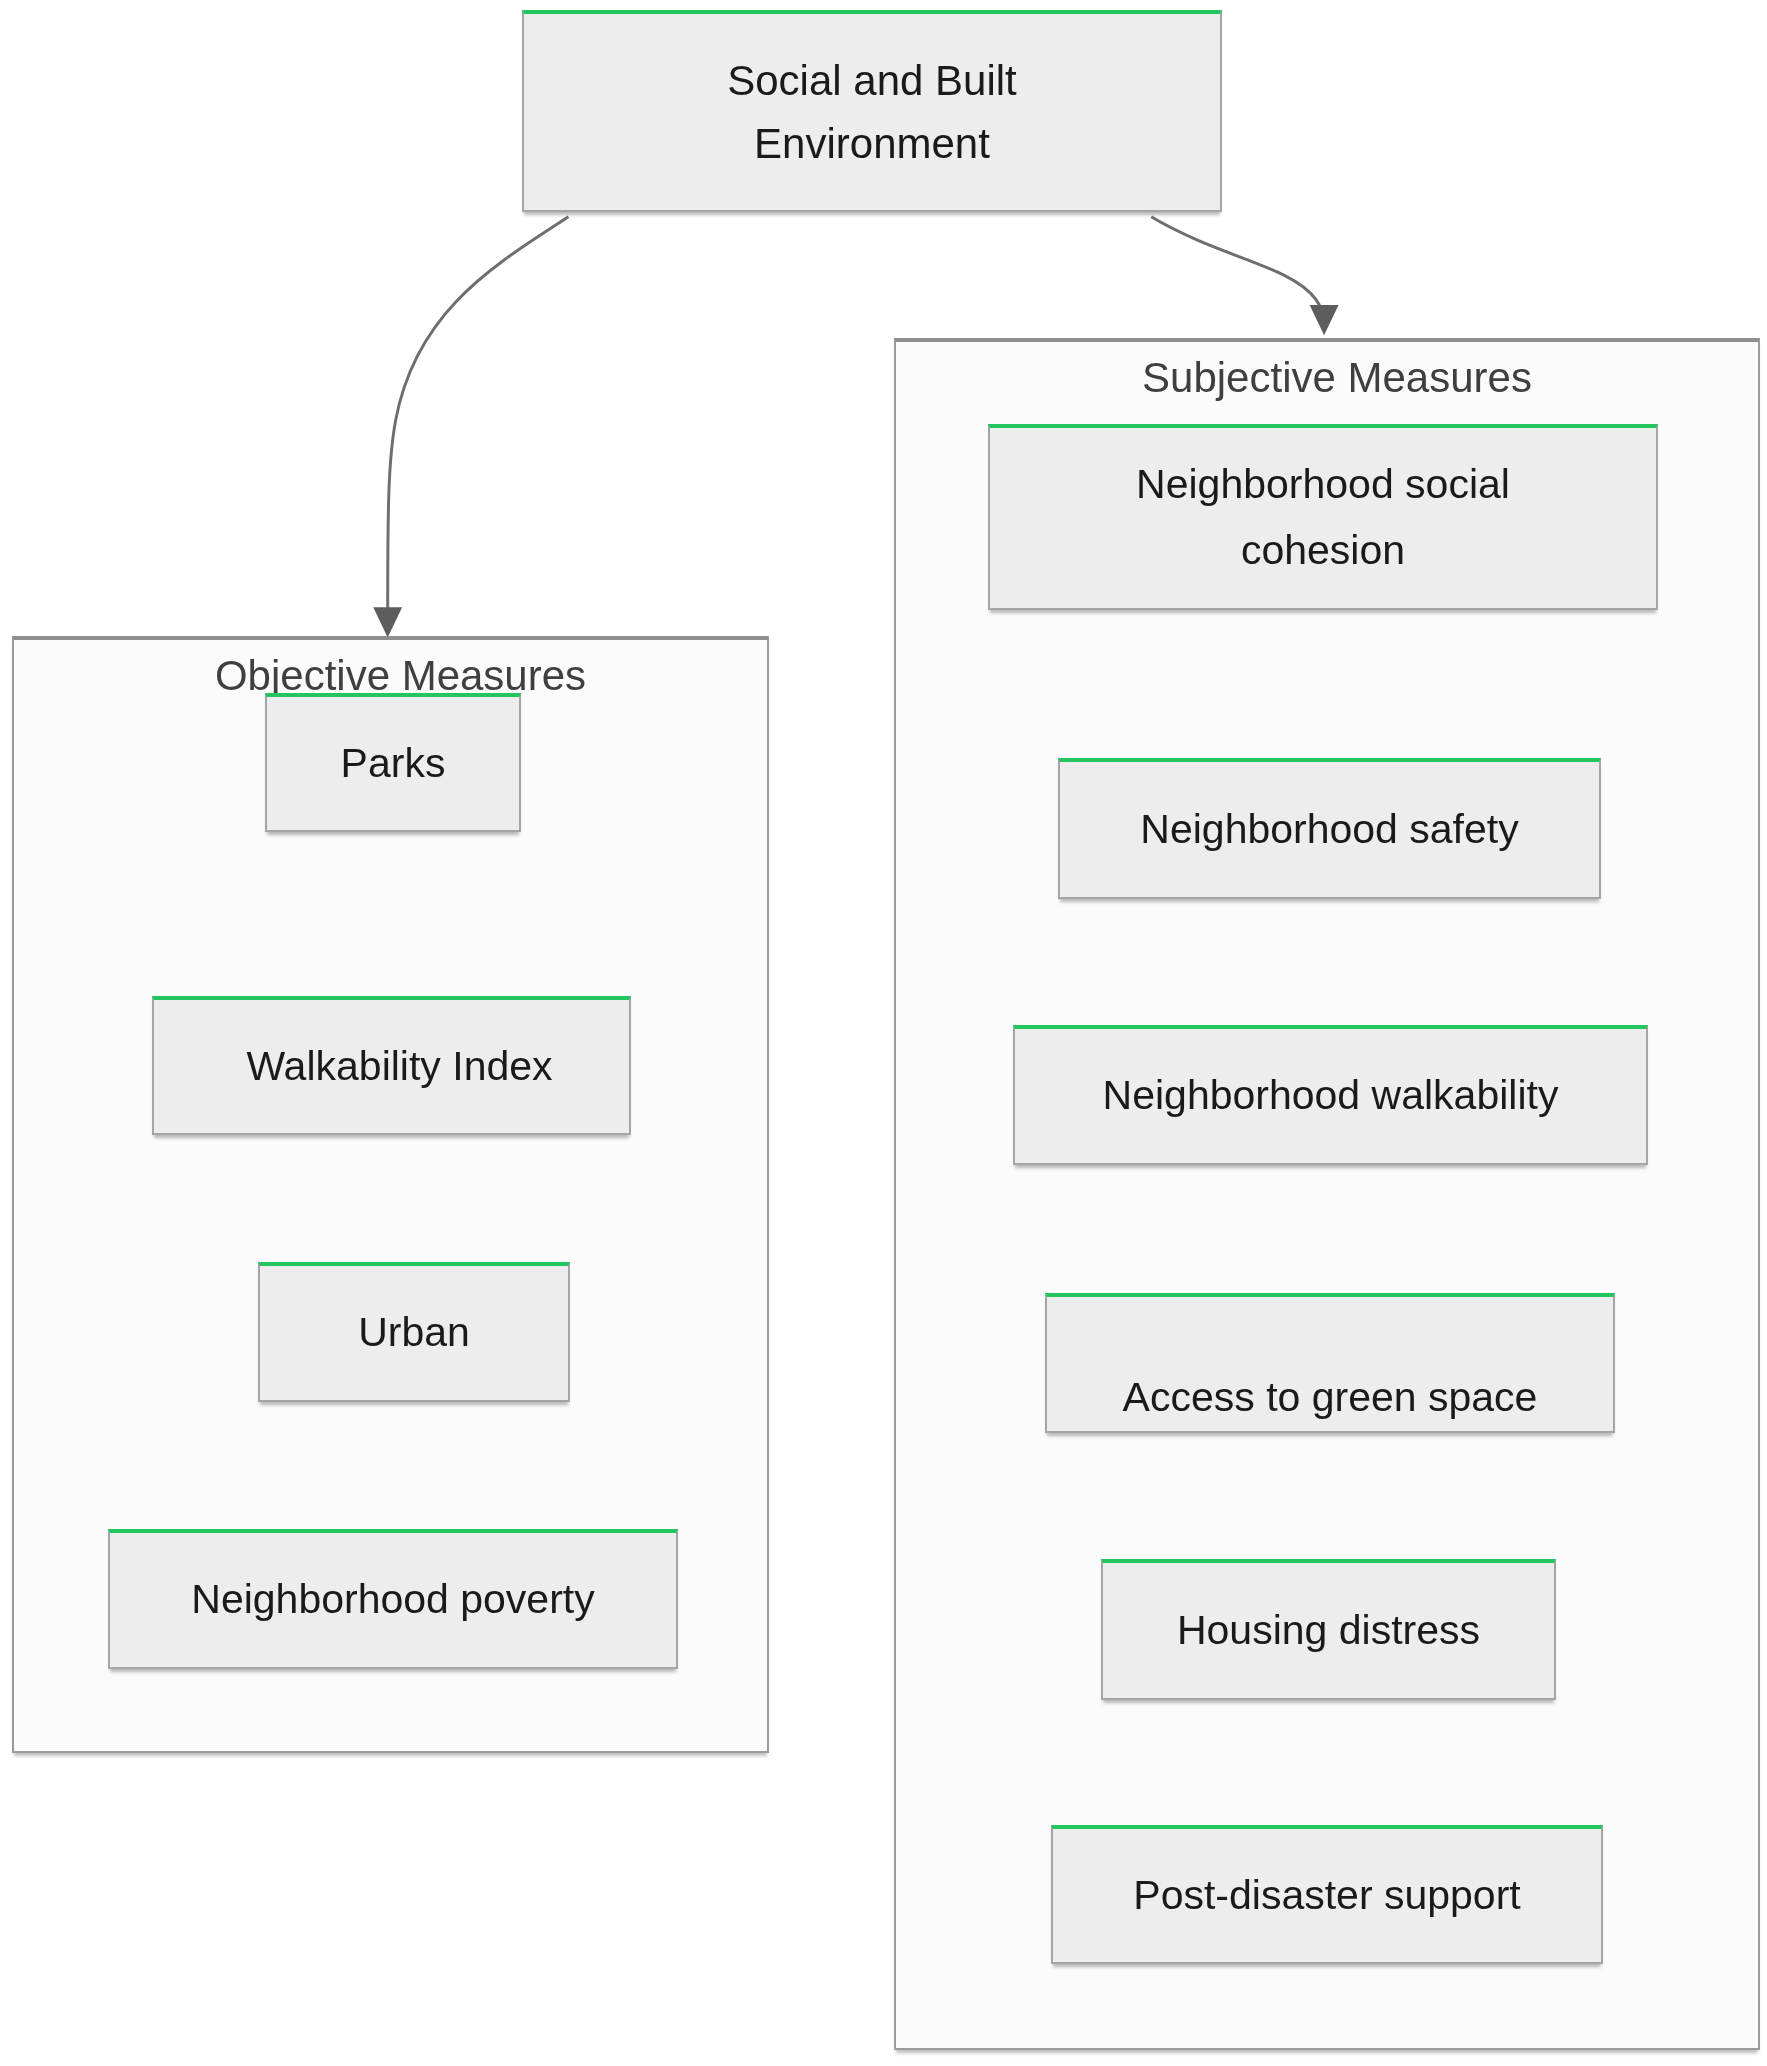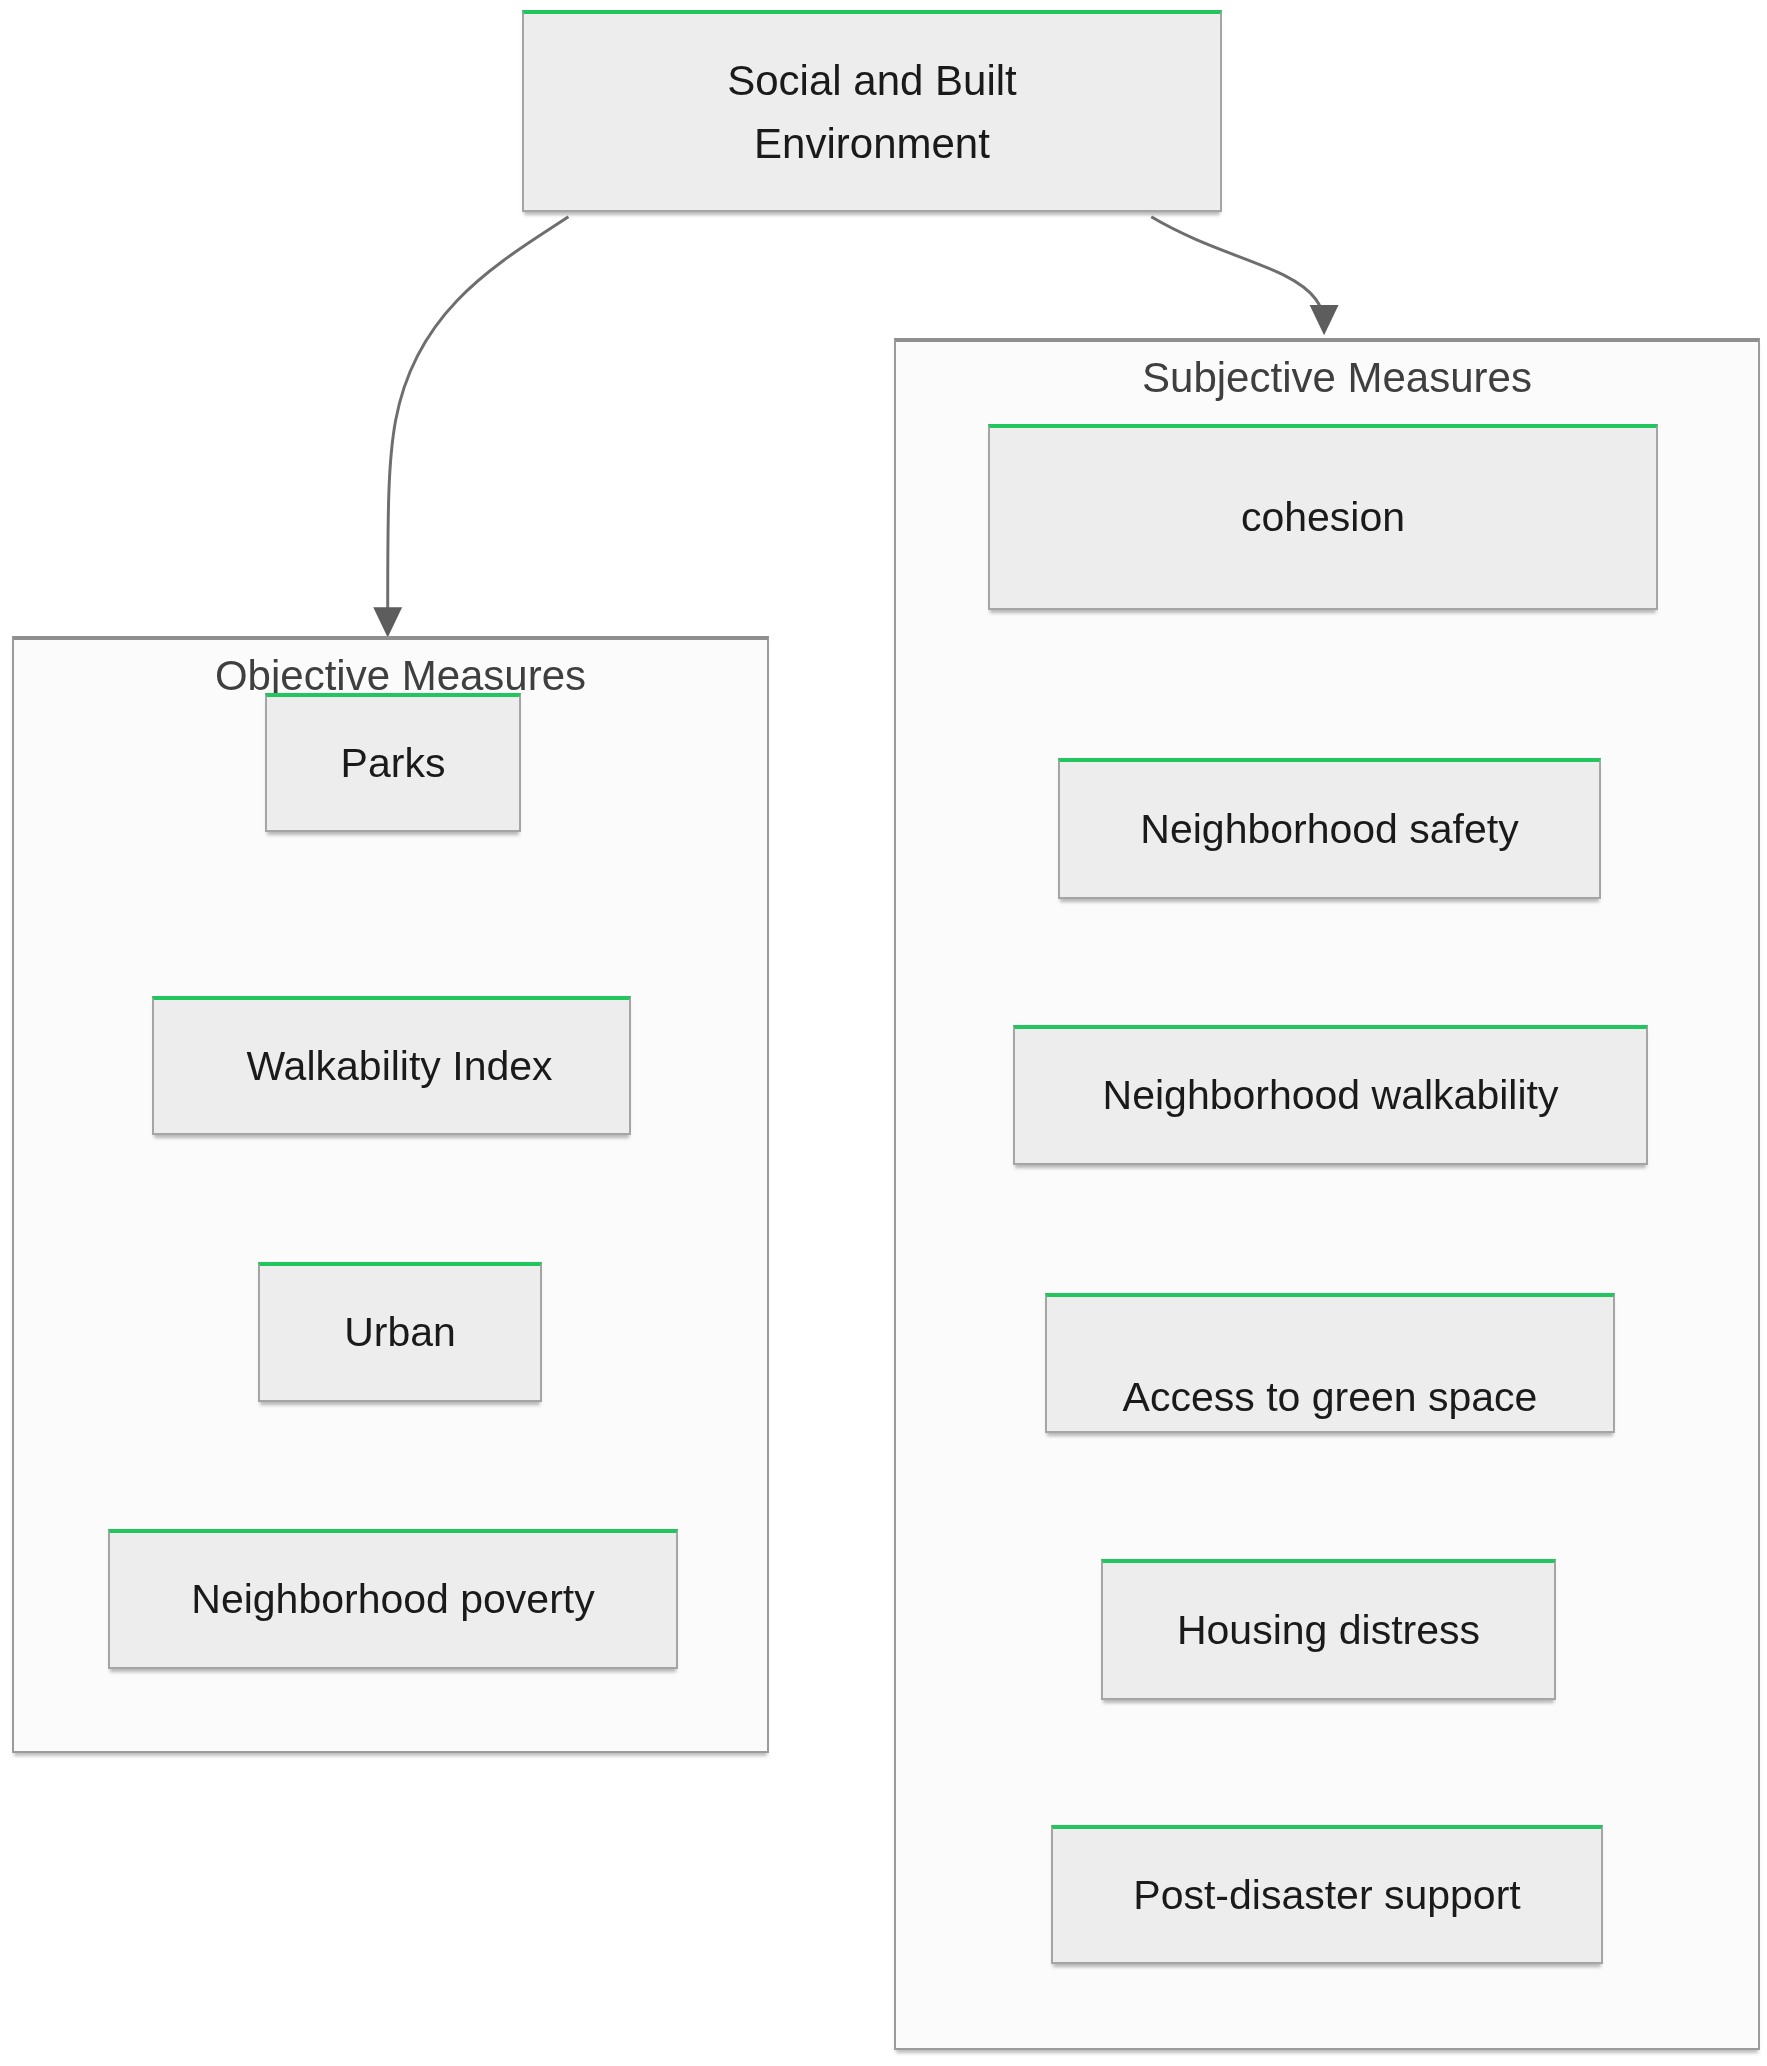--- a/index.html
+++ b/index.html
@@ -29,21 +29,21 @@
     position:absolute;left:0;right:0;top:13px;text-align:center;
     color:var(--header-text);font-size:42px;line-height:1.1;padding-left:20px;
   }
   .title-node{font-size:42px;line-height:1.5;}
   .title-node .line{display:block;}
   #top-box      {left:522px;  top:10px;   width:700px; height:202px;}
   #obj-container{left:12px;   top:636px;  width:757px; height:1117px;}
   #subj-container{left:894px;top:338px;  width:866px; height:1712px;}
   #parks        {left:265px;  top:693px; width:256px;  height:139px;}
   #walk-index   {left:152px;  top:996px; width:479px;  height:139px;padding-left:16px;}
-  #urban        {left:258px;  top:1262px; width:284px;  height:140px;}
+  #urban        {left:258px;  top:1262px; width:312px;  height:140px;}
   #poverty      {left:108px;  top:1529px; width:570px;  height:140px;}
   #cohesion     {left:988px; top:424px;  width:670px; height:186px;}
   #safety       {left:1058px; top:758px; width:543px;  height:141px;}
   #n-walk       {left:1013px; top:1025px; width:635px;  height:140px;}
   #green        {left:1045px; top:1293px; width:570px;  height:140px;align-items:flex-end;}
   #housing      {left:1101px; top:1559px; width:455px;  height:141px;}
   #postdisaster {left:1051px; top:1825px; width:552px;  height:139px;}
   #arrow-layer{position:absolute;left:0;top:0;width:1767px;height:2066px;pointer-events:none;}
   #arrow-layer path{stroke:var(--arrow);stroke-width:4.5;fill:none;}
   #arrow-layer polygon{fill:#5d5d5d;}
@@ -85,20 +85,21 @@
 <div id="poverty" class="node">
   <span>Neighborhood poverty</span>
 </div>
 
 <div id="subj-container" class="container-box">
   <div class="group-title">Subjective Measures</div>
 </div>
 
 <div id="cohesion" class="node">
   <div>
+    <span class="line" style="display:block">Neighborhood social</span>
     <span class="line" style="display:block">cohesion</span>
   </div>
 </div>
 <div id="safety" class="node">
   <span>Neighborhood safety</span>
 </div>
 <div id="n-walk" class="node">
   <span>Neighborhood walkability</span>
 </div>
 <div id="green" class="node">

